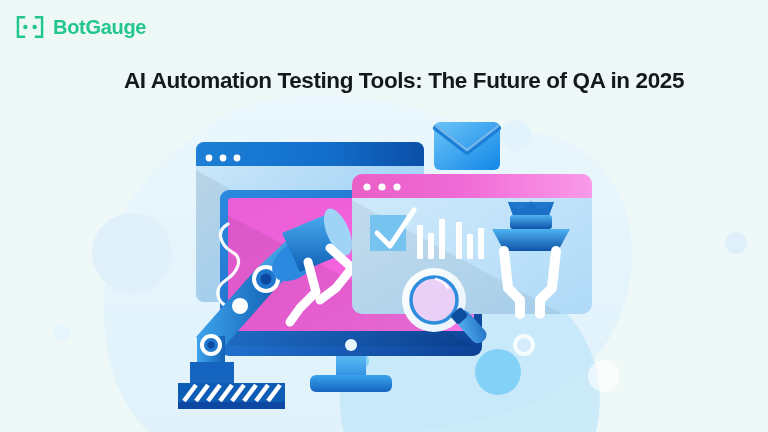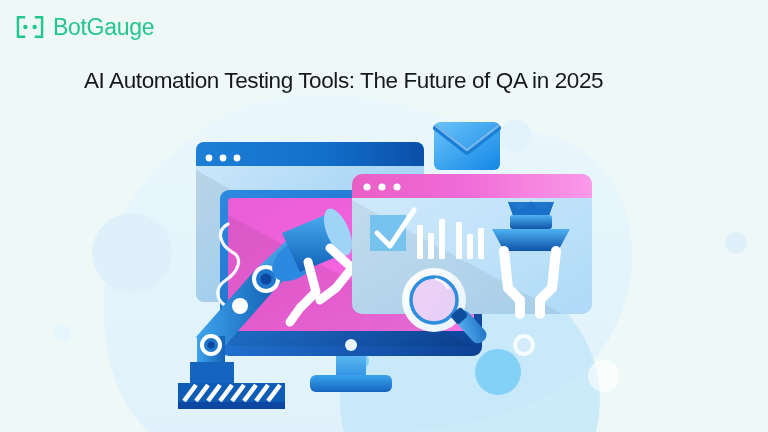--- a/index.html
+++ b/index.html
@@ -17,29 +17,29 @@
   .bg-layer { position:absolute; inset:0; pointer-events:none; }
 
   
   #logo {
     position:absolute; left:15px; top:14px;
     display:flex; align-items:center; gap:8px;
     z-index:20;
   }
   #logo-mark { width:30px; height:26px; flex:0 0 auto; }
   #logo-text {
-    font-size:23px; font-weight:normal; letter-spacing:-0.3px;
+    font-size:20px; font-weight:bold; letter-spacing:-0.3px;
     color:#23c68c; line-height:1;
   }
 
   
   #title {
     position:absolute; left:84px; top:66px; width:600px;
-    text-align:left;
-    font-size:22.5px; font-weight:normal; line-height:1.35;
+    text-align:right;
+    font-size:22.5px; font-weight:bold; line-height:1.35;
     color:#16191c; letter-spacing:-0.4px;
     z-index:20;
   }
 
   
   #illo { position:absolute; left:0; top:0; width:768px; height:432px; z-index:10; }
 </style>
 </head>
 <body>
 

